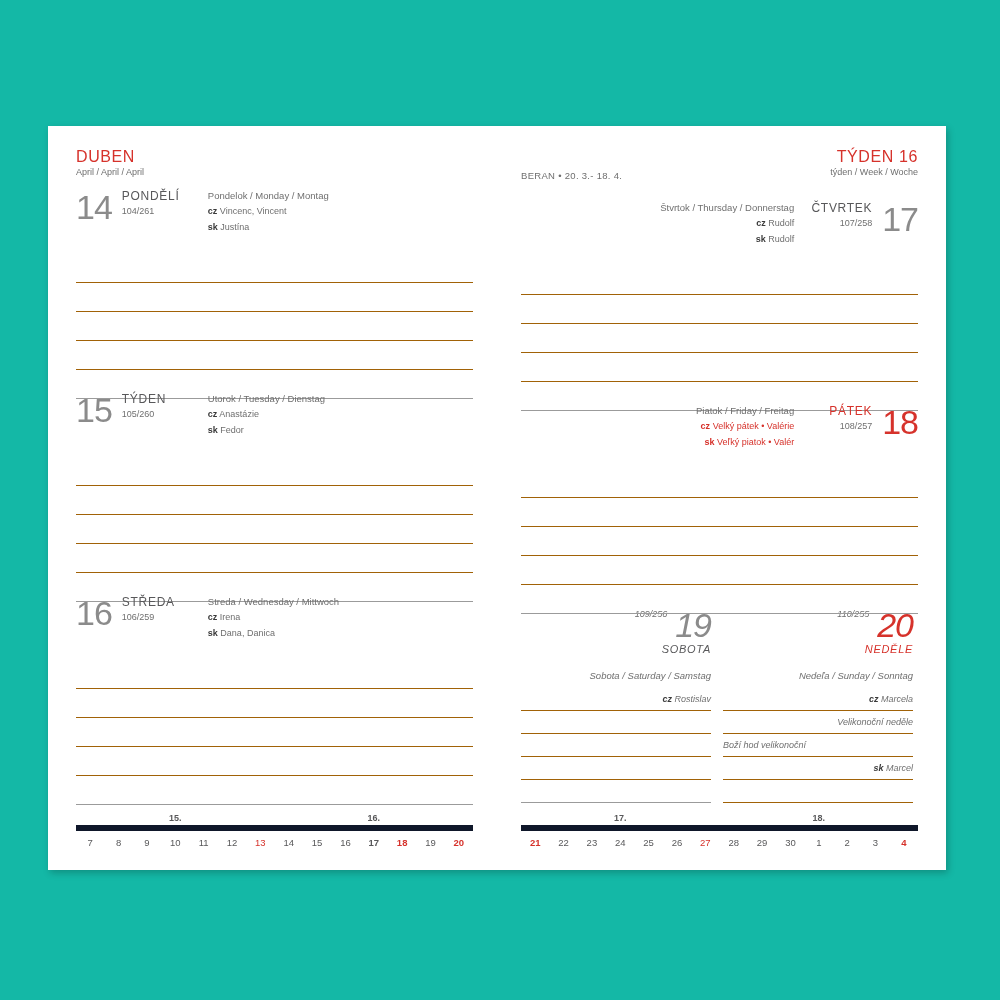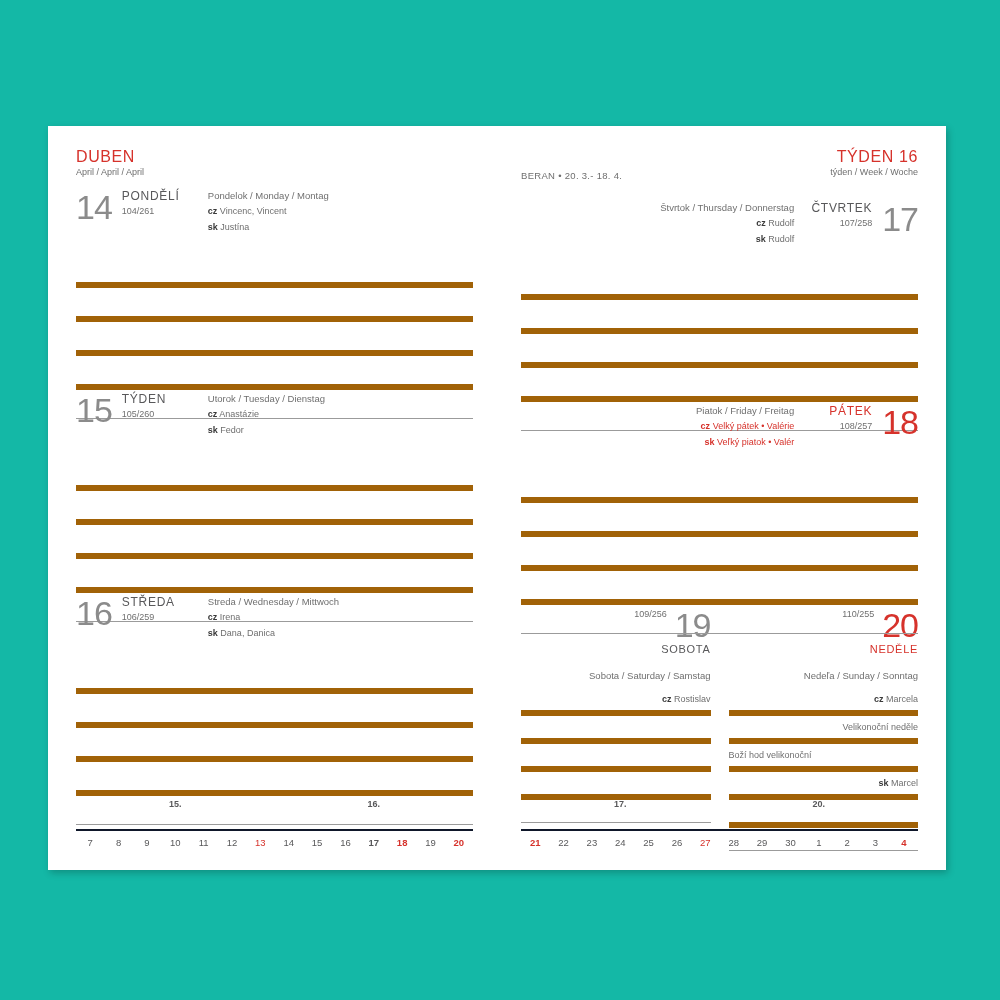--- a/index.html
+++ b/index.html
@@ -131,29 +131,30 @@
   .dayhead.r { justify-content: flex-end; }
   .dayhead.r .col-info { text-align: right; margin-left: 0; margin-right: 8px; flex: 1; }
   .dayhead.r .col-names { text-align: right; width: auto; margin-left: 0; margin-right: 10px; min-width: 70px; }
 
   .rules {
     position: absolute;
     left: 0;
     right: 0;
   }
   .rule {
-    border-bottom: 6px solid #a16207;
+    border-bottom: 1px solid #a16207;
     height: 28px;
   }
   .rule.thick { border-bottom: 1px solid #9b9b9b; }
 
   
   .weekend {
     display: flex;
-    gap: 18px;
+    gap: 12px;
+    font-style: italic;
   }
   .wk-col { width: 190px; }
   .wk-head { text-align: right; }
   .wk-num {
     font-size: 34px;
     line-height: 34px;
     color: #8b8b8b;
     font-weight: 300;
     letter-spacing: -1px;
   }
@@ -167,22 +168,22 @@
   
   .footer {
     position: absolute;
     bottom: 22px;
     left: 28px;
     right: 24px;
   }
   .footer.right { left: 24px; right: 28px; }
   .fhead {
     display: flex;
-    border-bottom: 2px solid #0f172a;
-    padding-bottom: 20px;
+    border-bottom: 6px solid #0f172a;
+    padding-bottom: 2px;
   }
   .fwk {
     font-size: 9px;
     color: #58585a;
     font-weight: bold;
     text-align: center;
     flex: 1;
   }
   .fdays {
     display: flex;
@@ -398,21 +399,21 @@
             </div>
             <div class="rule" style="height:22px;"></div>
             <div class="rule thick" style="height:22px;"></div>
           </div>
         </div>
       </div>
 
       <div class="footer right">
         <div class="fhead">
           <div class="fwk">17.</div>
-          <div class="fwk">20.</div>
+          <div class="fwk">18.</div>
         </div>
         <div class="fdays">
           <div class="fd red bold">21</div>
           <div class="fd">22</div>
           <div class="fd">23</div>
           <div class="fd">24</div>
           <div class="fd">25</div>
           <div class="fd">26</div>
           <div class="fd red">27</div>
           <div class="fd">28</div>

